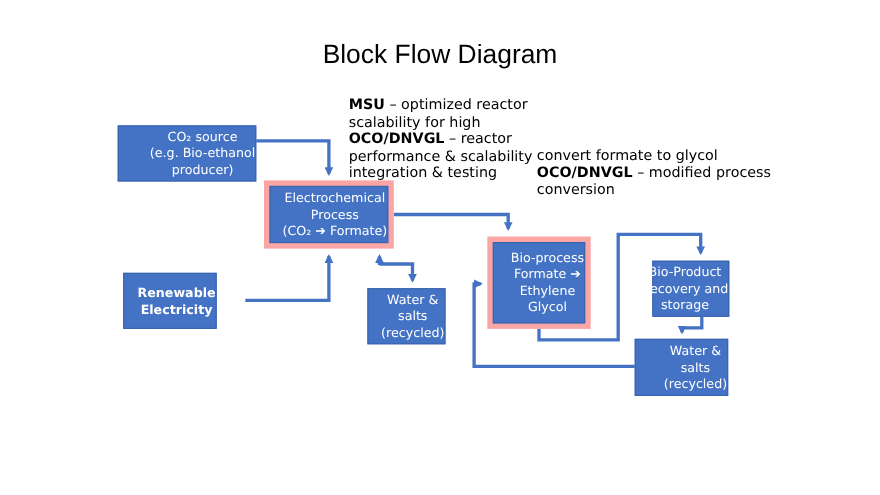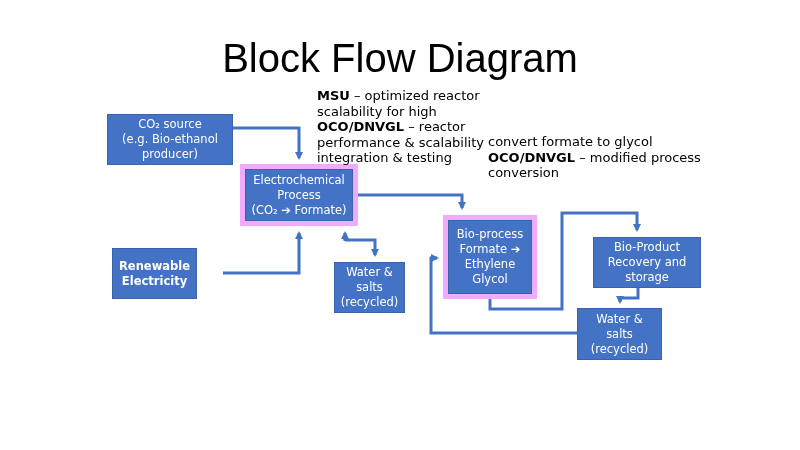--- a/index.html
+++ b/index.html
@@ -1,20 +1,20 @@
 <!DOCTYPE html>
 <html><head>
 <meta charset="utf-8">
 <style>
   html, body { margin: 0; padding: 0; }
   body { width: 800px; height: 450px; background: #ffffff; position: relative; overflow: hidden; font-family: "Liberation Sans", sans-serif; }
-  .title { position: absolute; left: 0; top: 36px; width: 800px; text-align: center; font-size: 40px; color: #000; font-family: "Liberation Sans", sans-serif; }
+  .title { position: absolute; left: 0; top: 36px; width: 800px; text-align: center; font-size: 24px; color: #000; font-family: "Liberation Sans", sans-serif; }
   svg.flow { position: absolute; left: 0; top: 0; }
-  .box { position: absolute; background: #4472c4; color: #fff; display: flex; align-items: center; justify-content: center; text-align: center; font-family: "DejaVu Sans", sans-serif; font-size: 11.5px; line-height: 15px; box-sizing: border-box; border: 1px solid #3a63ad; }
-  .gold { position: absolute; background: #f0abfc; box-sizing: border-box; }
+  .box { position: absolute; background: #4472c4; color: #fff; display: flex; align-items: center; justify-content: flex-end; text-align: center; font-family: "DejaVu Sans", sans-serif; font-size: 11.5px; line-height: 15px; box-sizing: border-box; border: 1px solid #3a63ad; }
+  .gold { position: absolute; background: #fca5a5; box-sizing: border-box; }
   .gold .box { left: 5px; top: 5px; right: 5px; bottom: 5px; border: 1px solid #3a63ad; }
   .note { position: absolute; font-family: "DejaVu Sans", sans-serif; font-size: 13px; line-height: 15.5px; color: #000; }
   .note b { font-weight: bold; }
   .line { display: block; white-space: nowrap; }
 </style>
 </head>
 <body>
 
 <div class="title">Block Flow Diagram</div>
 
@@ -78,21 +78,21 @@
   <div class="box">
     <div>
       <span class="line">Bio-process</span>
       <span class="line">Formate ➔</span>
       <span class="line">Ethylene</span>
       <span class="line">Glycol</span>
     </div>
   </div>
 </div>
 
-<div class="box" style="left:593px; top:237px; width:108px; height:51px;">
+<div class="box" style="left:593px; top:237px; width:70px; height:51px;">
   <div>
     <span class="line">Bio-Product</span>
     <span class="line">Recovery and</span>
     <span class="line">storage</span>
   </div>
 </div>
 
 <div class="box" style="left:577px; top:308px; width:85px; height:52px;">
   <div>
     <span class="line">Water &amp;</span>

